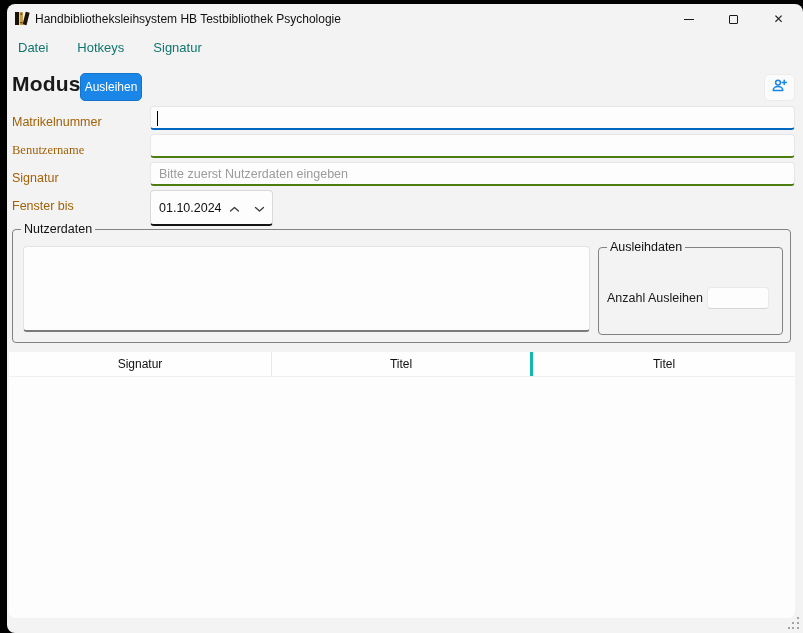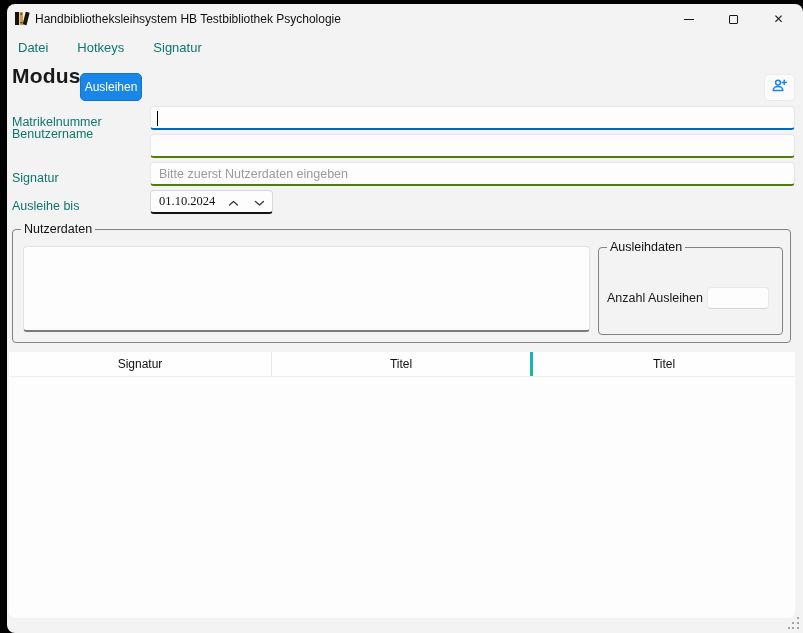--- a/index.html
+++ b/index.html
@@ -33,50 +33,50 @@
   .win-btn{width:45px;height:30px;display:flex;align-items:center;justify-content:center;cursor:default;}
   .min-glyph{display:block;width:10px;height:0;border-top:1px solid #1a1a1a;}
   .max-glyph{display:block;width:9px;height:9px;border:1px solid #1a1a1a;border-radius:1px;}
   .close-glyph{font-size:12px;color:#1a1a1a;line-height:1;}
 
   
   .menubar{position:absolute;left:11px;top:36px;display:flex;gap:29px;font-size:13px;}
   .menu-item{color:#0f766e;cursor:default;}
 
   
-  .modus-label{position:absolute;left:5px;top:60px;font-size:21px;font-weight:700;letter-spacing:0.2px;}
+  .modus-label{position:absolute;left:5px;top:68px;font-size:21px;font-weight:700;letter-spacing:0.2px;}
   .mode-btn{
     position:absolute;left:73px;top:69px;width:62px;height:28px;
     background:var(--accent);border:1px solid #1474cc;border-radius:5px;
     color:#fff;font-size:12px;display:flex;align-items:center;justify-content:center;
     font-family:"Liberation Sans", sans-serif;
   }
   .adduser-btn{
     position:absolute;left:757px;top:70px;width:31px;height:27px;
     background:#fbfbfb;border:1px solid #ececec;border-radius:5px;
     display:flex;align-items:center;justify-content:center;
   }
 
   
-  .form-label{position:absolute;left:5px;font-size:12.5px;color:#0f766e;}
+  .form-label{position:absolute;left:5px;font-size:12.5px;color:#a16207;}
   .field{
     position:absolute;left:143px;width:645px;height:24px;
     background:#fdfdfd;border:1px solid #e7e7e7;border-radius:4px;
     font-size:12.5px;padding:0 8px;color:#1a1a1a;
     font-family:"Liberation Sans", sans-serif;outline:none;
   }
   .field.focused{border-bottom:2px solid var(--focus);background:#fdfdfd;}
   .field.dark-underline{border-bottom:2px solid #4d7c0f;}
   .field::placeholder{color:#9b9b9b;opacity:1;}
   .caret{position:absolute;left:150px;top:107px;width:1px;height:15px;background:#000;}
 
   .date-spinner{
-    position:absolute;left:143px;top:186px;width:123px;height:24px;
+    position:absolute;left:143px;top:186px;width:123px;height:36px;
     background:#fdfdfd;border:1px solid #d9d9d9;border-bottom:2px solid #141414;
-    border-radius:4px;display:flex;align-items:center;font-family:Liberation Serif, serif;
+    border-radius:4px;display:flex;align-items:center;
   }
   .date-text{padding-left:8px;font-size:12.5px;color:#111;flex:1;}
   .spin-btn{width:26px;height:100%;display:flex;align-items:center;justify-content:center;}
 
   
   .group{position:absolute;border:1px solid #828282;border-radius:4px;}
   .group-legend{
     position:absolute;top:-8px;left:8px;background:var(--winbg);
     padding:0 3px;font-size:12.5px;color:#111;line-height:14px;
   }
@@ -166,27 +166,27 @@
         <path d="M2.2 12.5c0-2.3 2.1-3.9 4.8-3.9s4.8 1.6 4.8 3.9z"></path>
         <path d="M13.2 2.2v4.4M11 4.4h4.4"></path>
       </svg>
     </span>
   </div>
 
   <label class="form-label" style="top:111px;">Matrikelnummer</label>
   <input class="field focused" style="top: 102px;" type="text" value="">
   <div class="caret"></div>
 
-  <label class="form-label" style="top:123px;">Benutzername</label>
+  <label class="form-label" style="top:139px;font-family:Liberation Serif, serif;">Benutzername</label>
   <input class="field dark-underline" style="top: 130px;" type="text" value="">
 
   <label class="form-label" style="top:167px;">Signatur</label>
   <input class="field dark-underline" style="top: 158px;" type="text" placeholder="Bitte zuerst Nutzerdaten eingeben">
 
-  <label class="form-label" style="top:195px;">Ausleihe bis</label>
+  <label class="form-label" style="top:195px;">Fenster bis</label>
   <div class="date-spinner">
     <span class="date-text">01.10.2024</span>
     <span class="spin-btn">
       <span>
         <svg width="11" height="7" viewBox="0 0 11 7" fill="none" stroke="#3c3c3c" stroke-width="1.3" stroke-linecap="round" stroke-linejoin="round">
             <path d="M1.5 5 5.5 1.5 9.5 5"></path>
           </svg>
       </span>
     </span>
     <span class="spin-btn">

